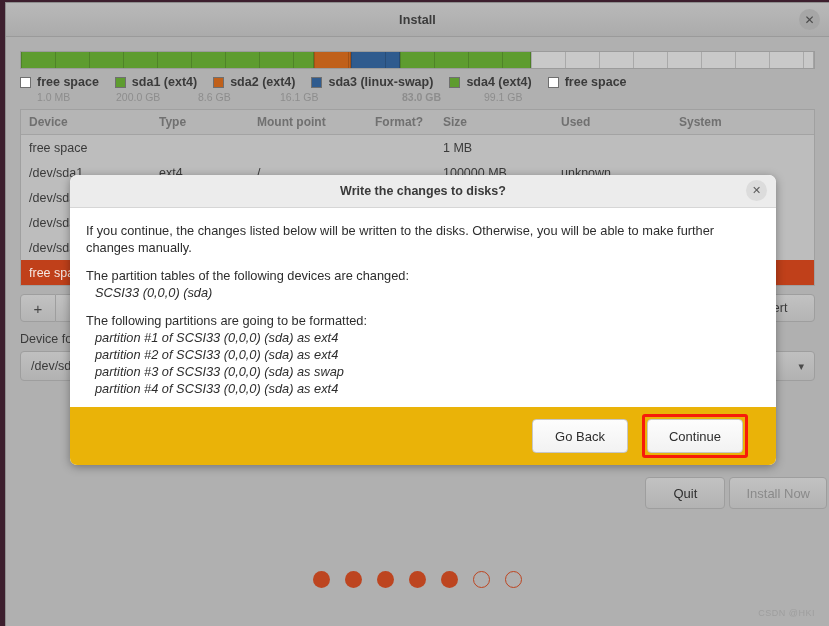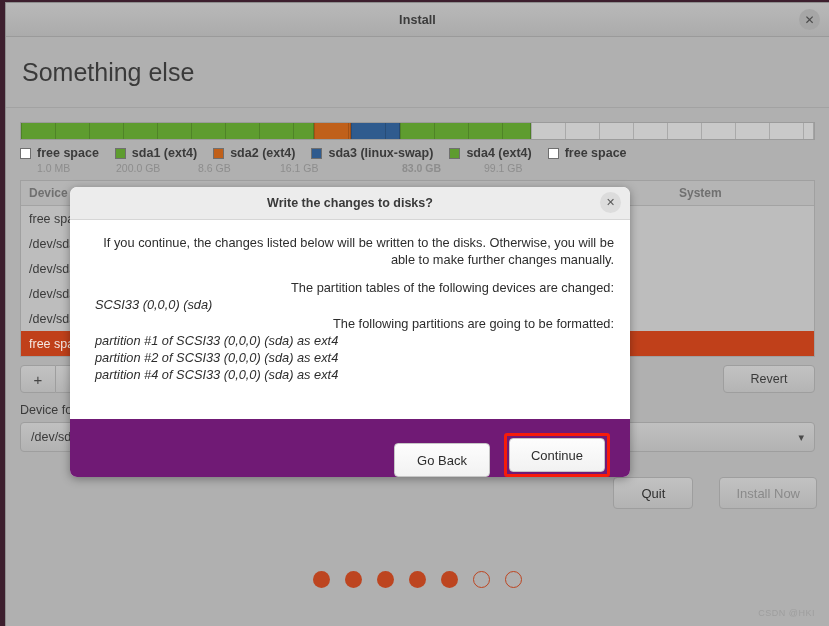--- a/index.html
+++ b/index.html
@@ -117,21 +117,21 @@
   .boot-select{
     width:795px;height:30px;border:1px solid #9e9e9e;border-radius:4px;
     background:linear-gradient(to bottom,#c0c0c0,#b2b2b2);
     display:flex;align-items:center;justify-content:space-between;
     padding:0 10px;font-size:12.5px;color:#3a3a3a;box-sizing:border-box;cursor:pointer;
   }
   .chev{font-size:11px;color:#4a4a4a;}
 
   
   .btn-row{
-    position:absolute;right:12px;top:474px;display:flex;gap:26px;
+    position:absolute;right:2px;top:474px;display:flex;gap:4px;
   }
   .btn{
     min-width:80px;height:32px;border:1px solid #9e9e9e;border-radius:4px;
     background:linear-gradient(to bottom,#c2c2c2,#b3b3b3);
     display:flex;align-items:center;justify-content:center;
     font-size:13px;color:#2f2f2f;padding:0 16px;box-sizing:border-box;cursor:pointer;
   }
   .btn.disabled{color:#8a8a8a;cursor:default;}
 
   
@@ -143,47 +143,47 @@
   .dot.filled{background:#bd4520;}
   .dot.empty{background:transparent;border:1.5px solid #bd4520;}
 
   .watermark{
     position:absolute;right:14px;top:605px;font-size:9px;color:#9e9e9e;
     letter-spacing:.5px;
   }
 
   
   .dlg-shadow{
-    position:absolute;left:64px;top:184px;width:560px;height:290px;
+    position:absolute;left:64px;top:172px;width:706px;height:290px;
     background:#fff;border-radius:7px;
     box-shadow:0 2px 10px rgba(0,0,0,.35);
     overflow:hidden;
   }
   .dlg-head{
     height:32px;background:#ececec;border-bottom:1px solid #d6d6d6;
     display:flex;align-items:center;justify-content:center;position:relative;
     border-radius:7px 7px 0 0;
   }
   .dlg-title{font-size:12.5px;font-weight:bold;color:#3a3a3a;}
   .dlg-close{
     position:absolute;right:9px;top:5px;width:21px;height:21px;border-radius:50%;
     background:#dcdcdc;display:flex;align-items:center;justify-content:center;
     color:#5a5a5a;font-size:11px;cursor:pointer;
   }
   .dlg-body{
     padding:14px 16px 0 16px;font-size:12.8px;color:#2d2d2d;line-height:17px;
     background:#fff;
   }
-  .dlg-p{margin:0 0 11px 0;text-align:right;}
+  .dlg-p{margin:0 0 11px 0;}
   .dlg-p.tight{margin-bottom:0;}
   .ind{padding-left:9px;font-style:italic;}
   .dlg-foot{
     position:absolute;left:0;right:0;bottom:0;height:58px;
-    display:flex;align-items:flex-end;justify-content:flex-end;
-    padding-right:20px;gap:14px;background:#701a75;
+    display:flex;align-items:center;justify-content:flex-end;
+    padding-right:28px;gap:14px;background:#eab308;
   }
   .dlg-btn{
     min-width:96px;height:34px;border:1px solid #c6c6c6;border-radius:4px;
     background:linear-gradient(to bottom,#fdfdfd,#f2f2f2);
     display:flex;align-items:center;justify-content:center;
     font-size:13px;color:#2d2d2d;padding:0 16px;box-sizing:border-box;cursor:pointer;
   }
   .hl-wrap{
     border:3px solid #f71b0a;border-radius:3px;padding:2px;
     display:flex;align-items:center;justify-content:center;
@@ -195,23 +195,20 @@
 <div class="screen">
   <div class="desktop"></div>
 
   <div class="window">
 
     <div class="titlebar">
       <div class="title">Install</div>
       <div class="win-close">✕</div>
     </div>
 
-    <div class="header">
-      <div class="page-title">Something else</div>
-    </div>
 
     <div class="content">
 
       <div class="partbar" id="partbar">
           <div class="seg" style="width: 37%; background: rgb(94, 156, 47); border-right: 1px solid rgba(0, 0, 0, 0.18);">
             <div class="ticks" style="background-image: repeating-linear-gradient(to right, rgba(0, 0, 0, 0.16) 0px, rgba(0, 0, 0, 0.16) 1px, transparent 1px, transparent 34px);"></div>
           </div>
           <div class="seg" style="width: 4.6%; background: rgb(192, 96, 26); border-right: 1px solid rgba(0, 0, 0, 0.18);">
             <div class="ticks" style="background-image: repeating-linear-gradient(to right, rgba(0, 0, 0, 0.16) 0px, rgba(0, 0, 0, 0.16) 1px, transparent 1px, transparent 34px);"></div>
           </div>
@@ -366,24 +363,25 @@
       <div class="dlg-head">
         <div class="dlg-title">Write the changes to disks?</div>
         <div class="dlg-close">✕</div>
       </div>
       <div class="dlg-body">
         <p class="dlg-p">If you continue, the changes listed below will be written to the disks. Otherwise, you will be able to make further changes manually.</p>
         <p class="dlg-p tight">The partition tables of the following devices are changed:</p>
         <div id="tablesItems">
             <div class="ind">SCSI33 (0,0,0) (sda)</div>
           </div>
-        <p class="dlg-p tight" style="margin-top:2px;">The following partitions are going to be formatted:</p>
+        <p class="dlg-p tight" style="margin-top:11px;">The following partitions are going to be formatted:</p>
         <div id="formatItems">
             <div class="ind">partition #1 of SCSI33 (0,0,0) (sda) as ext4</div>
             <div class="ind">partition #2 of SCSI33 (0,0,0) (sda) as ext4</div>
+            <div class="ind">partition #3 of SCSI33 (0,0,0) (sda) as swap</div>
             <div class="ind">partition #4 of SCSI33 (0,0,0) (sda) as ext4</div>
           </div>
       </div>
       <div class="dlg-foot">
         <div class="dlg-btn">Go Back</div>
         <div class="hl-wrap" id="hlwrap" style="border-color: rgb(247, 27, 10);">
           <div class="dlg-btn">Continue</div>
         </div>
       </div>
     </div>

